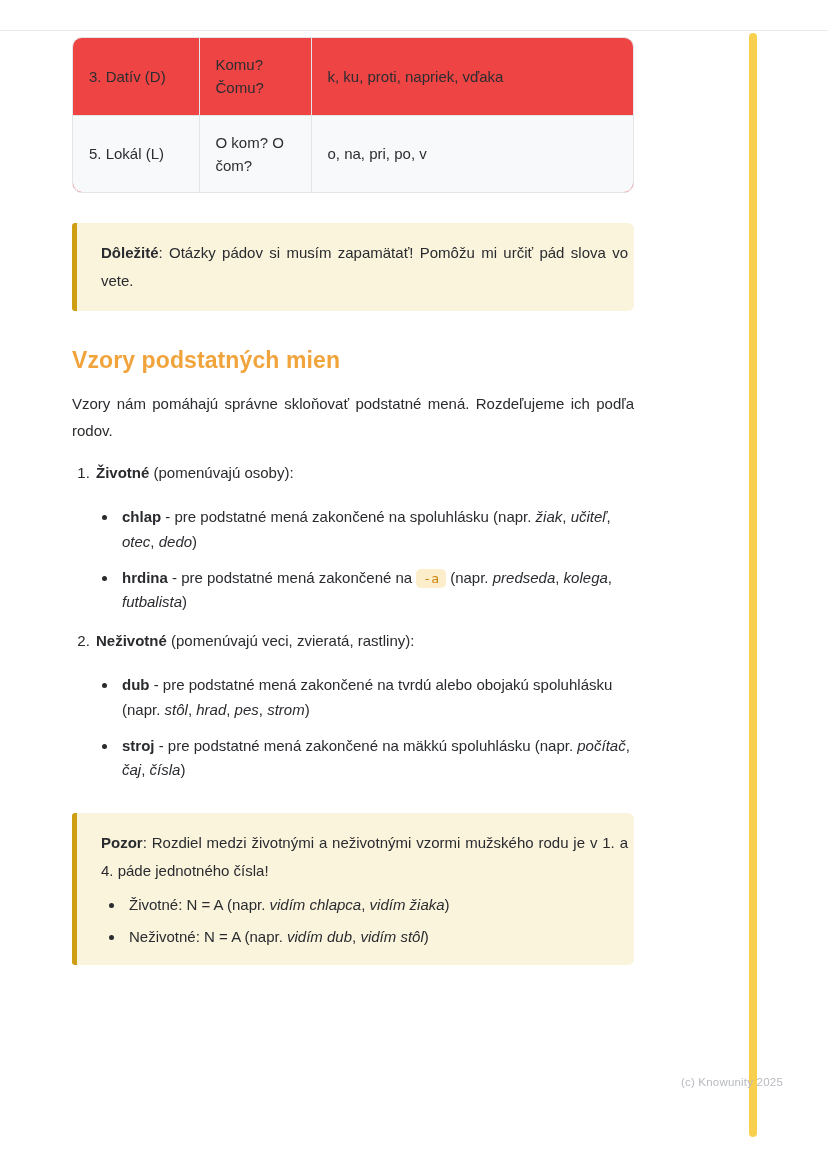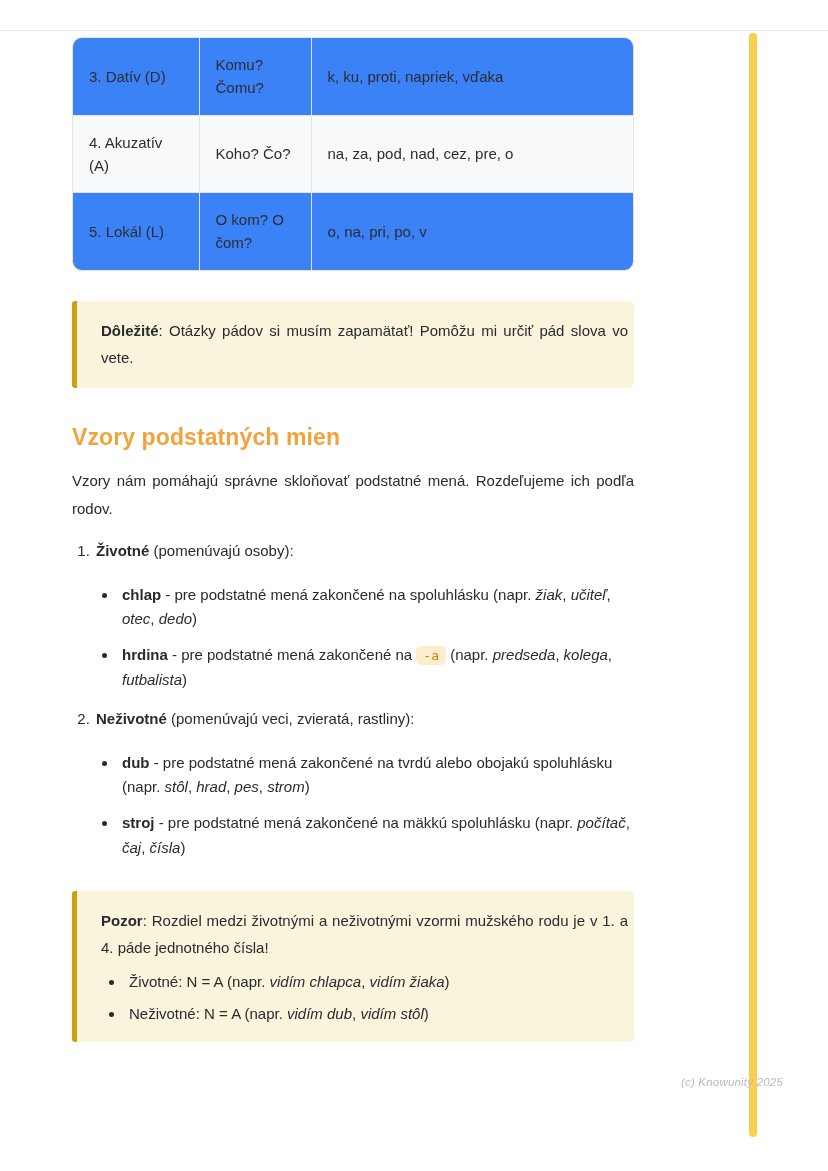--- a/index.html
+++ b/index.html
@@ -15,32 +15,32 @@
   .top-hairline {
     position: absolute; top: 30px; left: 0; width: 828px; height: 1px;
     background: #e9eaec;
   }
   .ribbon {
     position: absolute; top: 33px; right: 71px; width: 8px; height: 1104px;
     background: #f8d04e; border-radius: 5px; z-index: 1;
   }
   .watermark {
     position: absolute; top: 1076px; right: 45px;
-    font-size: 11.5px; color: #b7babf; z-index: 5; letter-spacing: 0.2px; font-style: italic;
+    font-size: 11.5px; color: #b7babf; z-index: 5; letter-spacing: 0.2px;
   }
   .content {
     position: absolute; top: 37px; left: 72px; width: 562px; z-index: 2;
   }
 
   
   .table-wrap {
     border: 1px solid #e3e5e9;
     border-radius: 10px;
     overflow: hidden;
-    background: #3b82f6;
+    background: #ef4444;
   }
   table { border-collapse: collapse; width: 100%; table-layout: fixed; }
   td {
     border: 1px solid #e3e5e9;
     padding: 15px 16px;
     vertical-align: middle;
     font-size: 15px;
     line-height: 1.55;
     color: #2b2d31;
     word-wrap: break-word;
@@ -132,25 +132,20 @@
 
   <div class="table-wrap">
     <table>
       <tbody>
         <tr>
           <td class="c1">3. Datív (D)</td>
           <td class="c2">Komu? Čomu?</td>
           <td class="c3">k, ku, proti, napriek, vďaka</td>
         </tr>
         <tr>
-          <td class="c1">4. Akuzatív (A)</td>
-          <td class="c2">Koho? Čo?</td>
-          <td class="c3">na, za, pod, nad, cez, pre, o</td>
-        </tr>
-        <tr>
           <td class="c1">5. Lokál (L)</td>
           <td class="c2">O kom? O čom?</td>
           <td class="c3">o, na, pri, po, v</td>
         </tr>
       </tbody>
     </table>
   </div>
 
   <div class="callout">
     <p class="callout-text"><span class="seg-bold">Dôležité</span><span>: Otázky pádov si musím zapamätať! Pomôžu mi určiť pád slova vo vete.</span></p>

